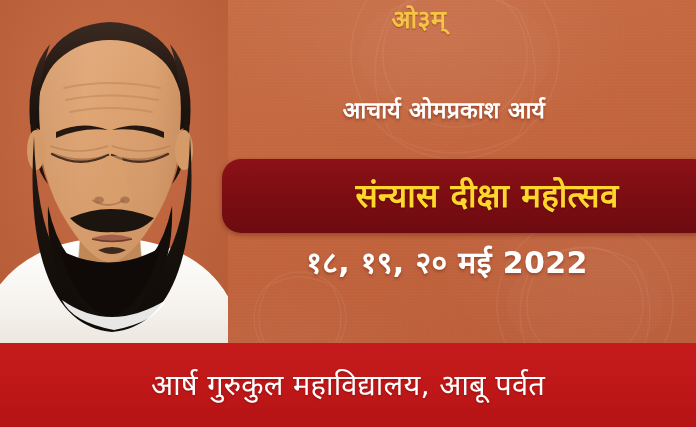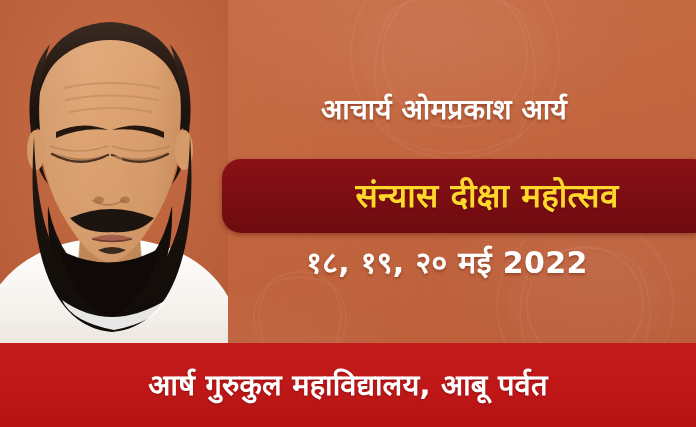--- a/index.html
+++ b/index.html
@@ -74,21 +74,21 @@
   .om-inner { padding-left: 142px; }
 
   
   .headline {
     position: absolute;
     left: 200px;
     right: 8px;
     top: 88px;
     text-align: center;
     color: #ffffff;
-    font-size: 28px;
+    font-size: 23px;
     line-height: 44px;
     font-weight: 700;
     letter-spacing: .2px;
     text-shadow: 0 2px 3px rgba(95,25,8,.45);
     white-space: nowrap;
   }
 
   
   .banner {
     position: absolute;
@@ -139,21 +139,21 @@
     height: 84px;
     background: linear-gradient(180deg, #c51b1c 0%, #bf1718 55%, #b51314 100%);
     display: flex;
     align-items: center;
     justify-content: center;
   }
   .footer-text {
     color: #ffffff;
     font-size: 29px;
     line-height: 40px;
-    font-weight: 700;
+    font-weight: 400;
     letter-spacing: .2px;
     white-space: nowrap;
     text-shadow: 0 1px 2px rgba(70,0,0,.35);
   }
 </style>
 </head>
 <body>
 
 <div class="poster">
 
@@ -277,20 +277,23 @@
                q-18 -50 -12 -136 Z" fill="url(#beard)"></path>
       <path d="M48 206 q14 66 62 80 q48 -14 62 -80 q2 60 -26 94 q-20 24 -36 24 q-16 0 -36 -24 q-28 -34 -26 -94 Z" fill="#140e0a"></path>
       <path d="M60 250 q50 26 100 -2 q-14 56 -50 70 q-36 -14 -50 -68 Z" fill="#0f0a07"></path>
 
       <path d="M98 250 q14 -6 28 0 q-14 8 -28 0 Z" fill="#2a1d14" opacity=".9"></path>
 
       <path d="M62 300 q48 34 104 0 q-10 22 -52 30 q-42 -8 -52 -30 Z" fill="#ffffff" opacity=".9"></path>
     </svg>
   </div>
 
+  <div class="om">
+    <span class="om-inner">ओ३म्</span>
+  </div>
 
   <div class="headline">आचार्य ओमप्रकाश आर्य</div>
 
   <div class="banner">
     <span class="banner-text">संन्यास दीक्षा महोत्सव</span>
   </div>
 
   <div class="dateline">१८, १९, २० मई 2022</div>
 
   <div class="footer-bar">

